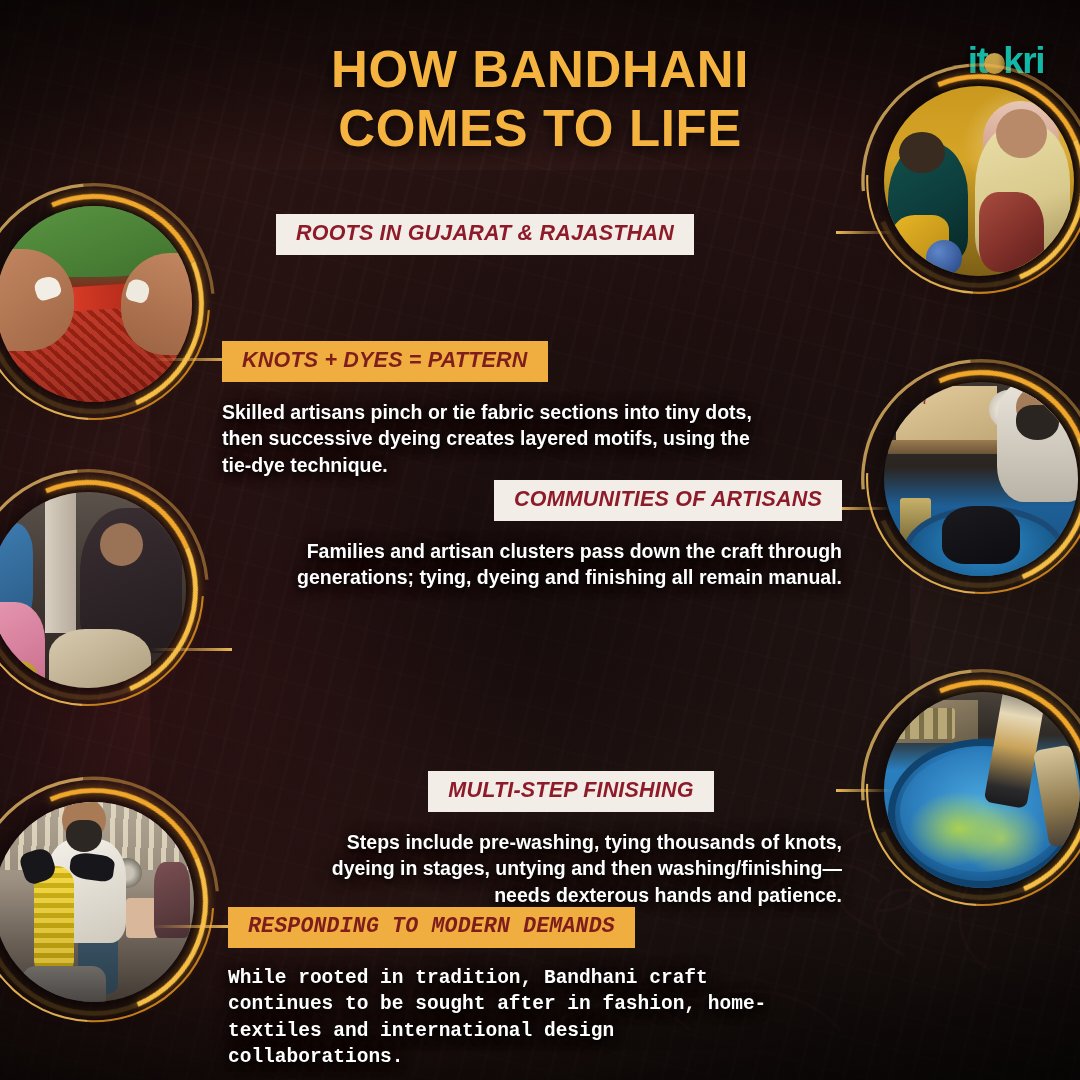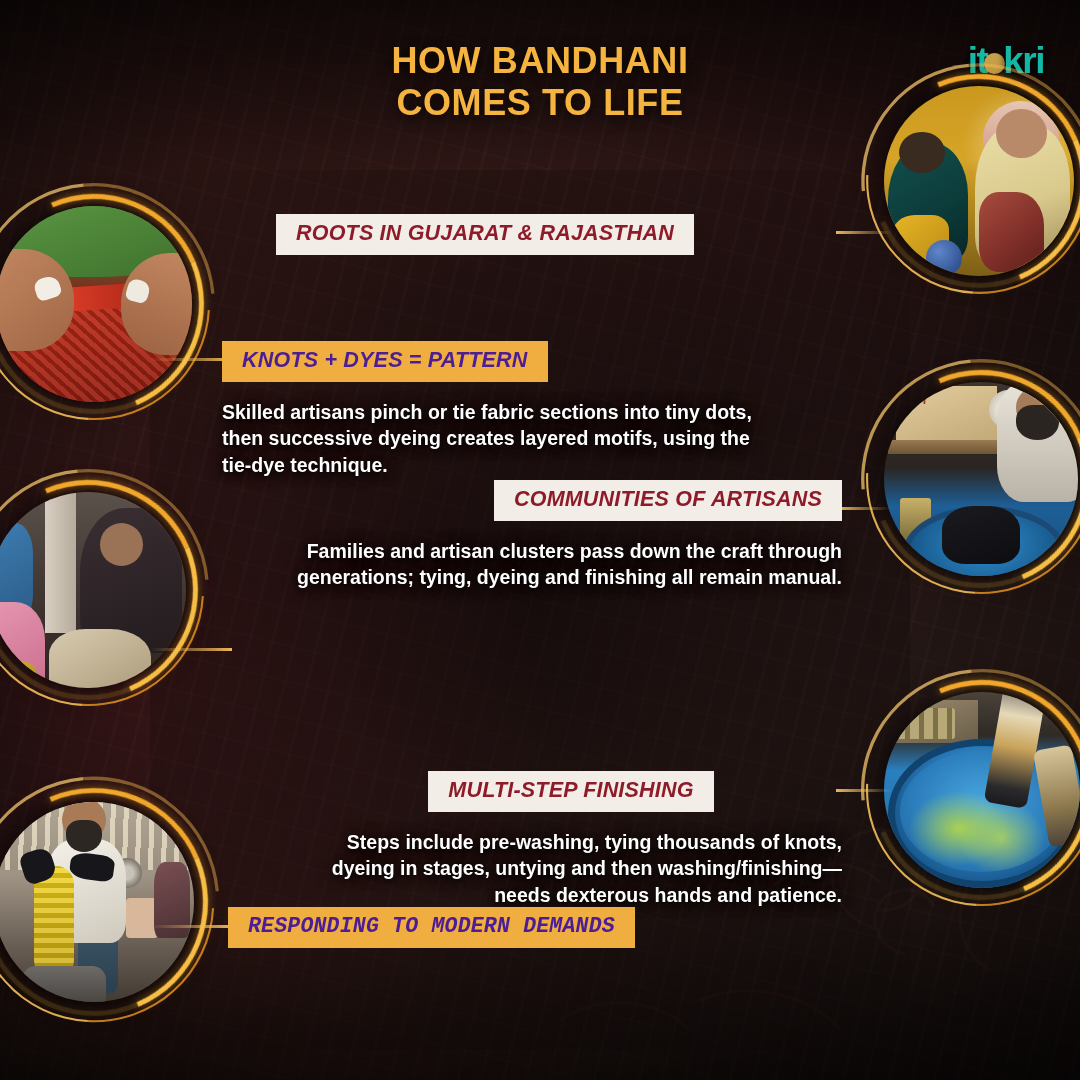--- a/index.html
+++ b/index.html
@@ -53,21 +53,21 @@
   .bg-scrim{
     position:absolute; left:150px; top:170px; width:760px; height:880px;
     background:radial-gradient(ellipse at 50% 50%, rgba(8,5,5,.62) 0%, rgba(8,5,5,.30) 60%, rgba(8,5,5,0) 100%);
   }
 
   
   .title{
     position:absolute; left:0; right:0; top:40px;
     text-align:center;
     color:#F5B440;
-    font-size:36px;
+    font-size:51px;
     font-weight:bold;
     letter-spacing:.6px;
     line-height:1.16;
     text-shadow:0 3px 14px rgba(0,0,0,.85);
   }
   .title span{display:block;}
 
   .logo{
     position:absolute; right:36px; top:40px;
     font-size:37px; font-weight:bold;
@@ -137,21 +137,21 @@
   .badge{
     display:inline-block;
     font-style:italic; font-weight:bold;
     font-size:21.5px;
     letter-spacing:.2px;
     padding:9px 20px 10px 20px;
     white-space:nowrap;
     line-height:1;
   }
   .badge.cream{ background:#F2EDE6; color:#8E1B2A; }
-  .badge.amber{ background:#EFAE3F; color:#4c1d95; }
+  .badge.amber{ background:#EFAE3F; color:#7f1d1d; }
 
   .body{
     color:#FFFFFF;
     font-size:19.5px;
     font-weight:bold;
     line-height:1.36;
     text-shadow:0 2px 7px rgba(0,0,0,.92), 0 0 16px rgba(0,0,0,.7);
     margin-top:17px;
   }
   .right-align{ text-align:right; }
@@ -448,15 +448,16 @@
 
   <div class="block" style="left:300px; top:771px; width:542px;">
     <div style="text-align:center;">
       <div class="badge cream">MULTI-STEP FINISHING</div>
     </div>
     <div class="body right-align">Steps include pre-washing, tying thousands of knots, dyeing in stages, untying and then washing/finishing—needs dexterous hands and patience.</div>
   </div>
 
   <div class="block" style="left:228px; top:907px; width:560px;font-family:Liberation Mono, monospace;">
     <div class="badge amber">RESPONDING TO MODERN DEMANDS</div>
+    <div class="body">While rooted in tradition, Bandhani craft continues to be sought after in fashion, home-textiles and international design collaborations.</div>
   </div>
 
 </div>
 
 </body></html>

